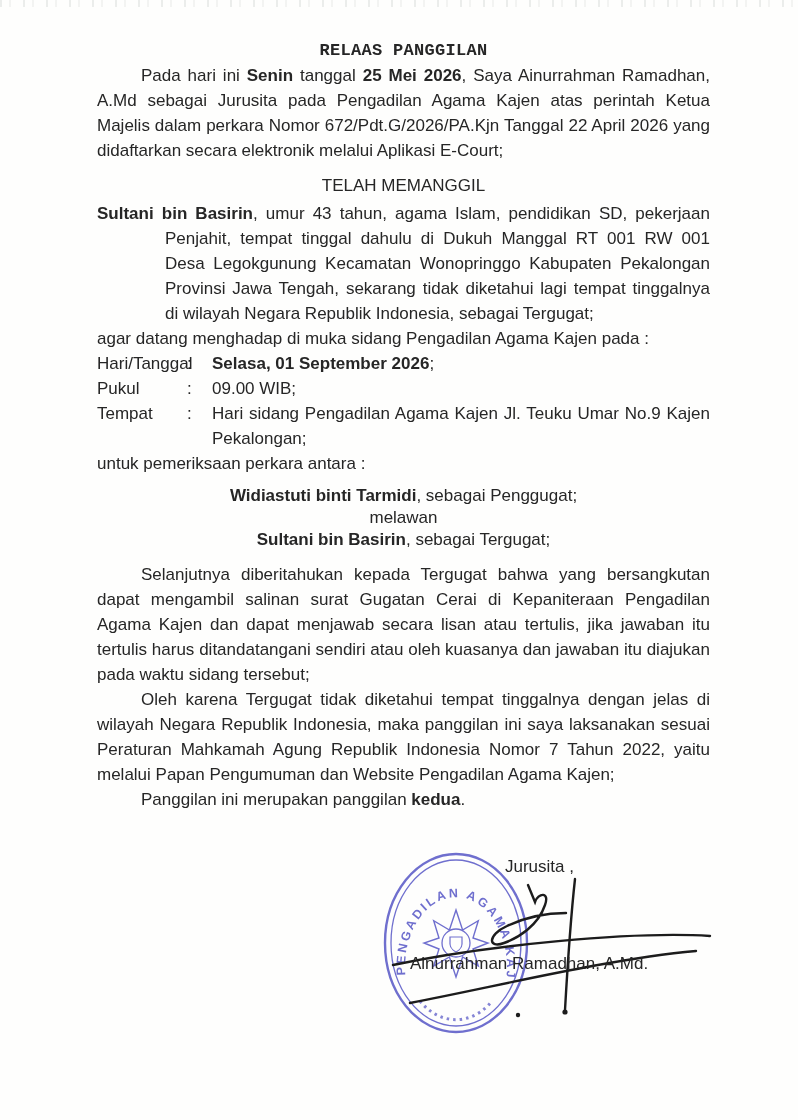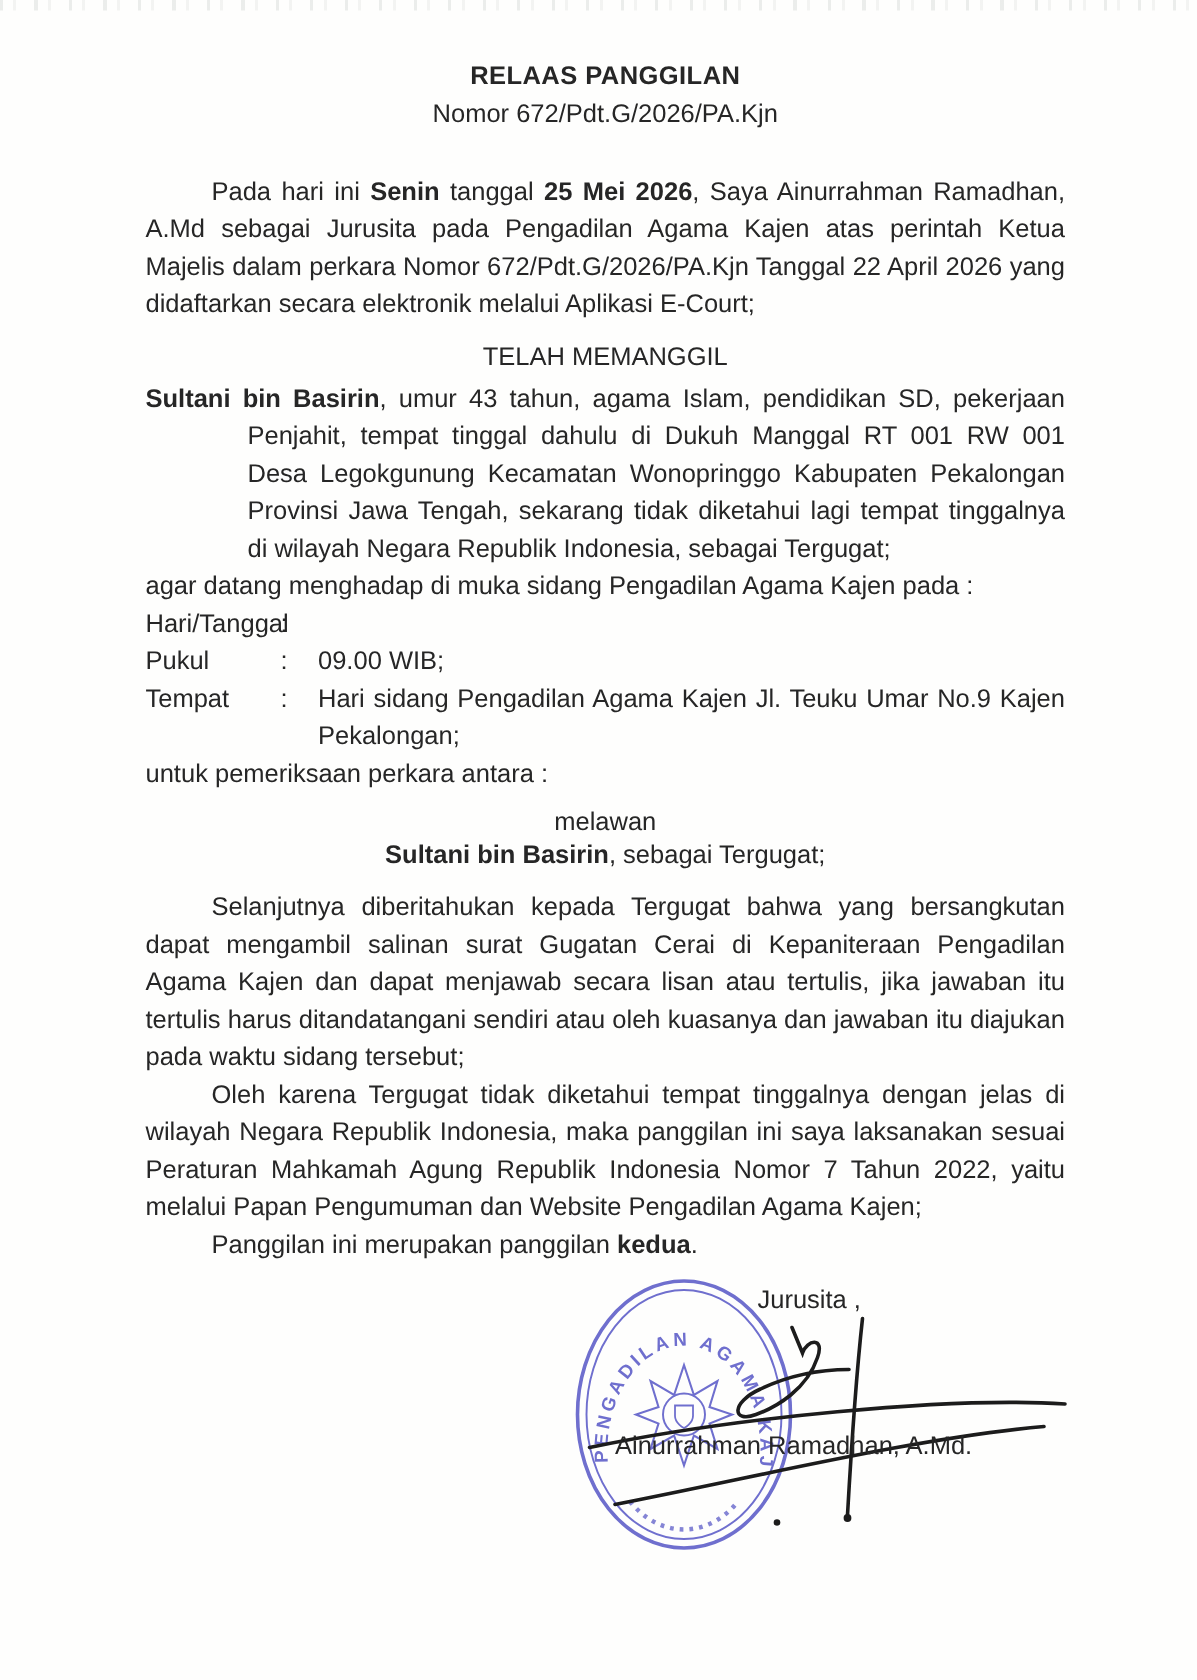--- a/index.html
+++ b/index.html
@@ -17,21 +17,21 @@
     background:repeating-linear-gradient(90deg,
       rgba(150,160,155,.30) 0 2px, rgba(255,255,255,0) 2px 9px,
       rgba(170,175,170,.22) 9px 11px, rgba(255,255,255,0) 11px 23px);
     opacity:.6;
   }
   .content{padding:38px 88px 0 97px;}
   .center{text-align:center;}
   .bold{font-weight:bold;}
   .jus{text-align:justify;}
   p{margin:0;}
-  .doc-title{font-weight:bold;letter-spacing:.3px;}
+  .doc-title{font-weight:bold;letter-spacing:.3px;font-family:Liberation Mono, monospace;}
   .case-number{margin-bottom:27px;}
   .p-opening{text-indent:44px;}
   .h-memanggil{font-weight:normal;margin:10px 0 3px;}
   .p-defendant{padding-left:68px;text-indent:-68px;}
   .schedule{width:100%;}
   .sched-row{display:flex;}
   .sched-label{width:90px;flex:0 0 90px;}
   .sched-colon{width:25px;flex:0 0 25px;}
   .sched-value{flex:1;text-align:justify;}
   .party-block{text-align:center;line-height:22px;margin:9px 0 11px;}
@@ -44,50 +44,51 @@
 </style>
 </head>
 <body>
 
 <div class="page">
   <div class="scan-noise-top"></div>
 
   <div class="content">
 
     <div class="center doc-title">RELAAS PANGGILAN</div>
-    <div class="center case-number">Nomor 672/Pdt.G/2026/PA.Kjn</div>
 
     <p class="jus p-opening"><span>Pada hari ini </span><span class="bold">Senin</span><span> tanggal </span><span class="bold">25 Mei 2026</span><span>, Saya Ainurrahman Ramadhan, A.Md sebagai Jurusita  pada Pengadilan Agama Kajen atas perintah Ketua Majelis dalam perkara Nomor 672/Pdt.G/2026/PA.Kjn Tanggal 22 April 2026 yang didaftarkan secara elektronik melalui Aplikasi E-Court;</span></p>
 
     <div class="center h-memanggil">TELAH MEMANGGIL</div>
 
     <p class="jus p-defendant"><span class="bold">Sultani bin Basirin</span><span>, umur  43 tahun, agama Islam, pendidikan SD, pekerjaan Penjahit, tempat tinggal dahulu di  Dukuh Manggal RT 001 RW 001 Desa Legokgunung Kecamatan Wonopringgo Kabupaten Pekalongan Provinsi Jawa Tengah, sekarang tidak diketahui lagi tempat tinggalnya di wilayah Negara Republik Indonesia, sebagai Tergugat;</span></p>
 
     <p>agar datang menghadap di muka sidang Pengadilan Agama Kajen pada :</p>
 
     <div class="schedule">
       <div class="sched-row">
         <span class="sched-label">Hari/Tanggal</span>
         <span class="sched-colon">:</span>
+        <span class="sched-value"><span class="bold">Selasa, 01 September 2026</span><span>;</span></span>
       </div>
       <div class="sched-row">
         <span class="sched-label">Pukul</span>
         <span class="sched-colon">:</span>
         <span class="sched-value"><span class="bold"></span><span>09.00 WIB;</span></span>
       </div>
       <div class="sched-row">
         <span class="sched-label">Tempat</span>
         <span class="sched-colon">:</span>
         <span class="sched-value"><span class="bold"></span><span>Hari sidang Pengadilan Agama Kajen Jl. Teuku Umar No.9 Kajen Pekalongan;</span></span>
       </div>
     </div>
 
     <p>untuk pemeriksaan perkara antara :</p>
 
     <div class="party-block">
+      <div><span class="bold">Widiastuti binti Tarmidi</span><span>, sebagai Penggugat;</span></div>
       <div>melawan</div>
       <div><span class="bold">Sultani bin Basirin</span><span>, sebagai Tergugat;</span></div>
     </div>
 
     <p class="jus p-indent">Selanjutnya diberitahukan kepada Tergugat bahwa yang bersangkutan dapat mengambil salinan surat  Gugatan Cerai di Kepaniteraan Pengadilan Agama Kajen dan dapat menjawab secara lisan atau tertulis, jika jawaban itu tertulis harus ditandatangani sendiri atau oleh kuasanya dan jawaban itu diajukan pada waktu sidang tersebut;</p>
 
     <p class="jus p-indent">Oleh karena Tergugat tidak diketahui tempat tinggalnya dengan jelas di wilayah Negara Republik Indonesia, maka panggilan ini saya laksanakan sesuai Peraturan Mahkamah Agung Republik Indonesia Nomor 7 Tahun 2022, yaitu melalui Papan Pengumuman dan Website Pengadilan Agama Kajen;</p>
 
     <p class="p-indent"><span>Panggilan ini merupakan panggilan </span><span class="bold">kedua</span><span>.</span></p>
 

